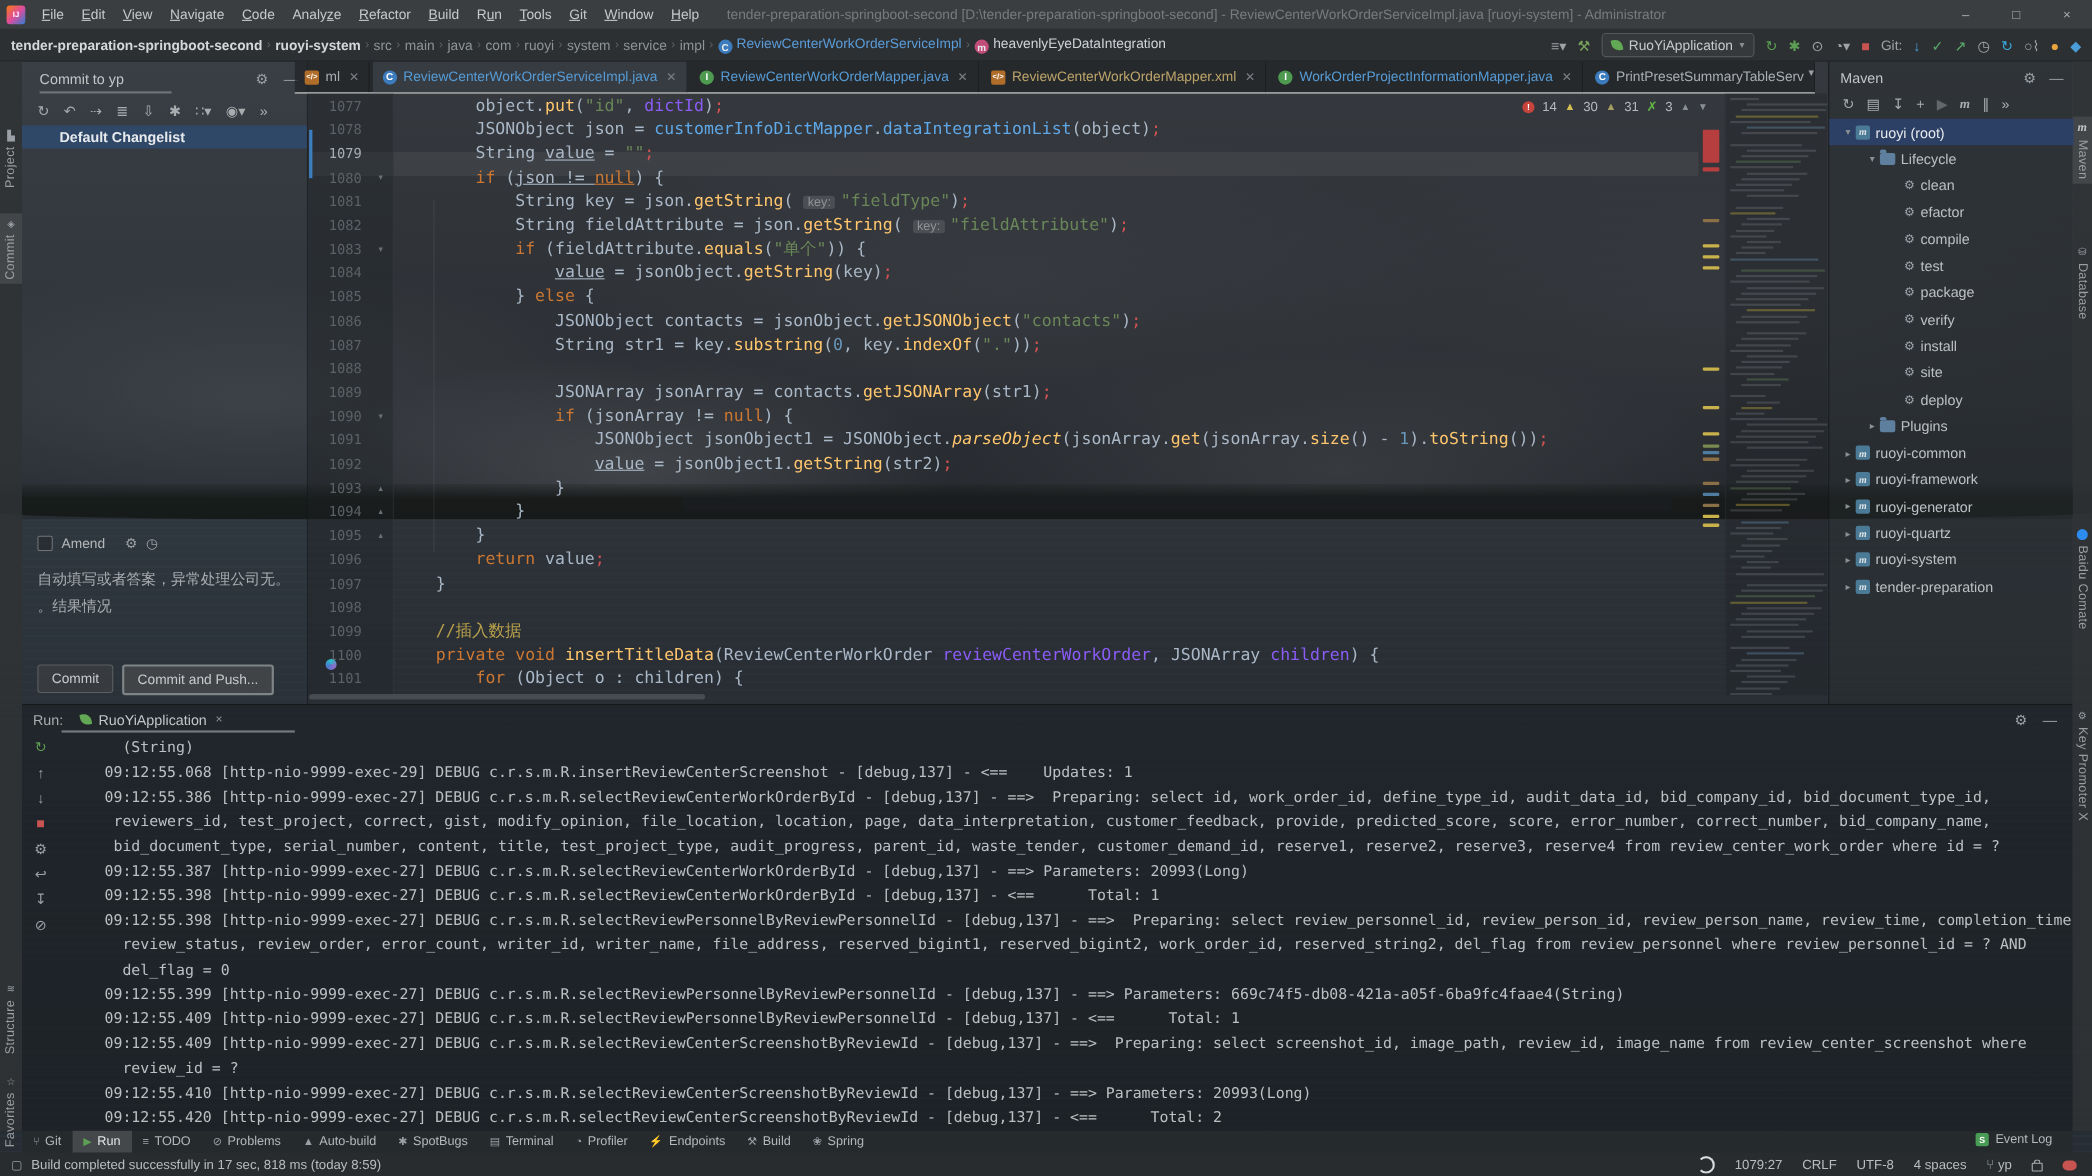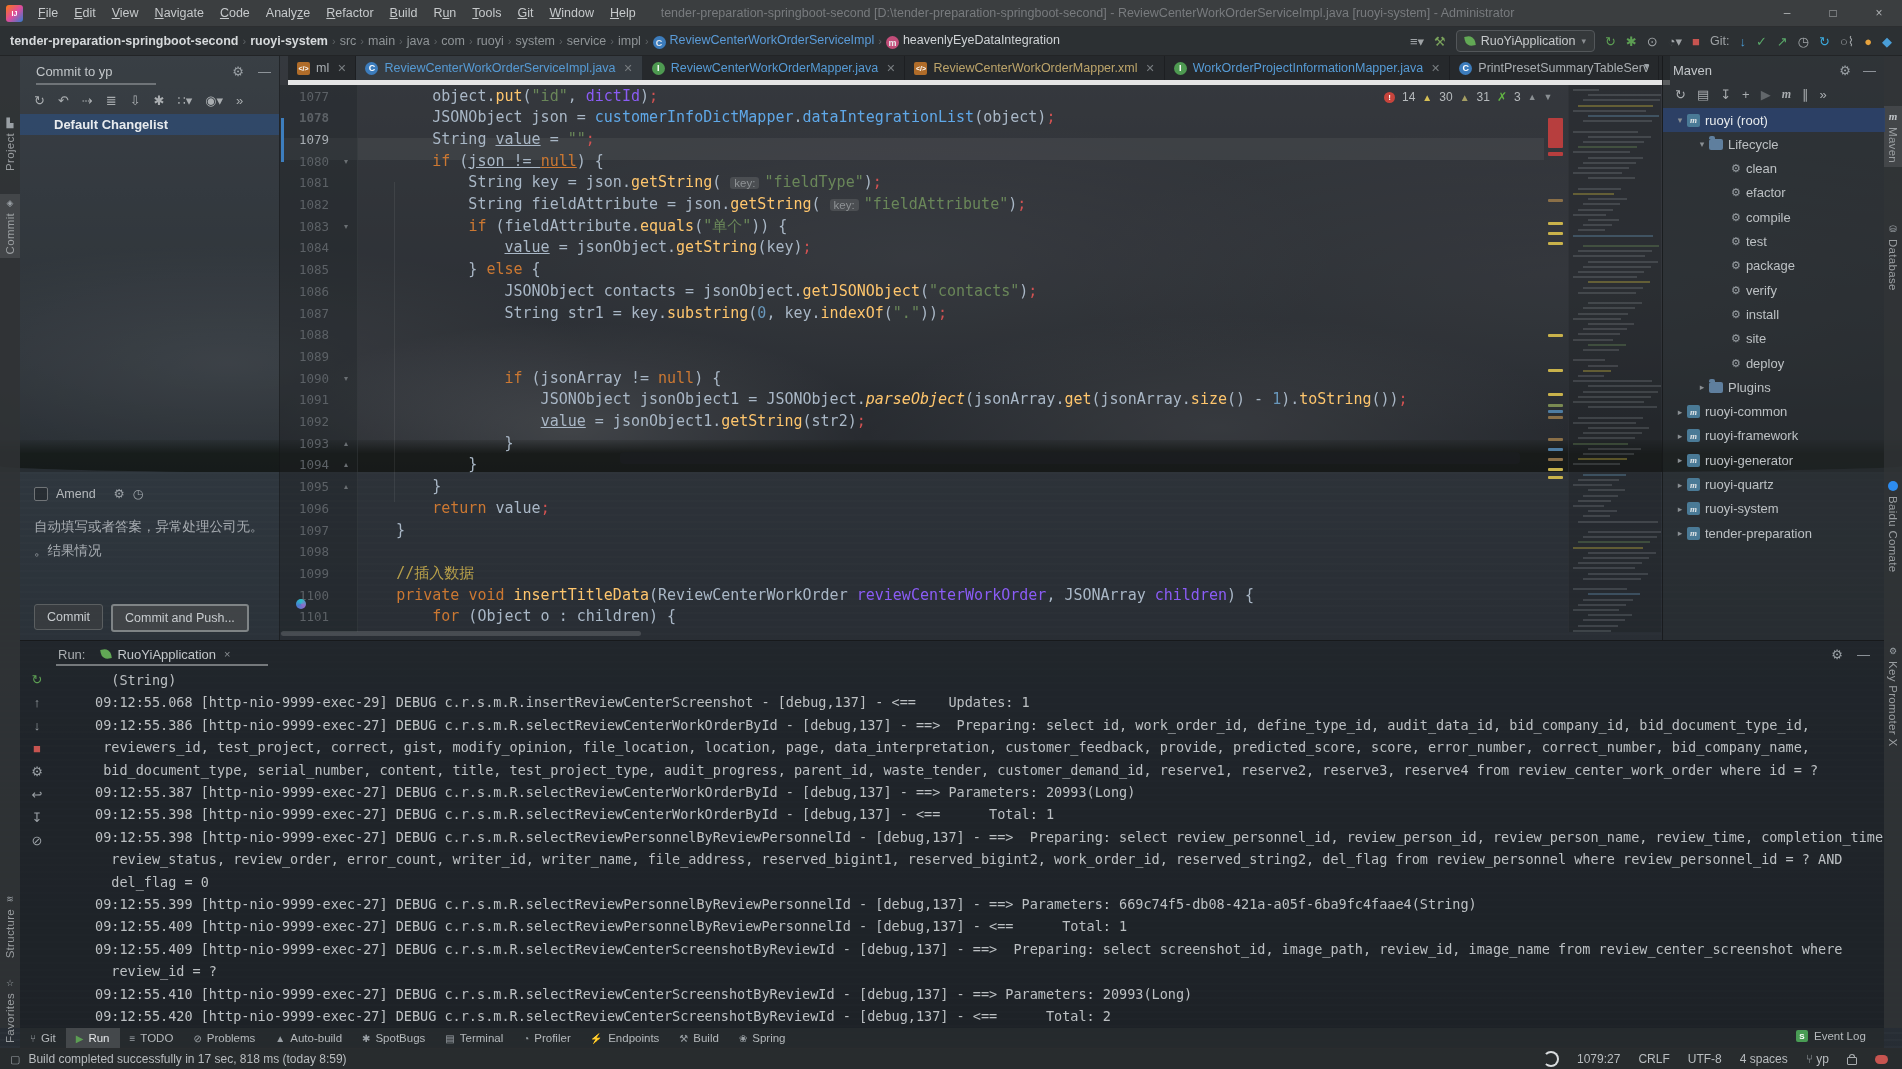--- a/index.html
+++ b/index.html
@@ -21,23 +21,23 @@
   #bridge{position:absolute;left:620px;top:452px;width:900px;height:12px;background:#14171a;opacity:.85;border-radius:4px;}
   #water{position:absolute;left:0;top:472px;width:100%;height:597px;
       background:repeating-linear-gradient(rgba(255,255,255,.02) 0 2px, transparent 2px 7px),
                  linear-gradient(#3b444e, #2e353e 45%, #262c33);}
   
   .titlebar{left:0;top:0;width:1902px;height:27px;background:#3b3e40;display:flex;align-items:center;border-bottom:1px solid #2c2e30;box-sizing:border-box;}
   .navbar{left:0;top:27px;width:1902px;height:29px;background:rgba(40,43,46,.88);display:flex;align-items:center;border-bottom:1px solid #222426;box-sizing:border-box;}
   .stripe{background:rgba(47,50,52,.92);}
   .panel-commit{left:20px;top:56px;width:260px;height:584px;background:rgba(34,39,44,.45);border-right:1px solid rgba(20,22,24,.6);box-sizing:border-box;}
   .editor{left:280px;top:56px;width:1382px;height:584px;background:rgba(32,35,38,.52);}
-  .tabstrip{left:288px;top:56px;width:1382px;height:29px;background:rgba(33,36,39,.75);border-bottom:5px solid #e5e5e5;box-sizing:border-box;display:flex;align-items:stretch;overflow:hidden;}
+  .tabstrip{left:268px;top:56px;width:1382px;height:29px;background:rgba(33,36,39,.75);border-bottom:1px solid #e5e5e5;box-sizing:border-box;display:flex;align-items:stretch;overflow:hidden;justify-content:space-between;}
   .panel-maven{left:1662px;top:56px;width:222px;height:584px;background:rgba(36,40,43,.72);border-left:1px solid rgba(18,20,22,.7);box-sizing:border-box;}
-  .runpanel{left:20px;top:640px;width:1864px;height:388px;background:rgba(27,31,35,.72);border-top:1px solid #17191b;box-sizing:border-box;padding-left:28px;}
+  .runpanel{left:20px;top:640px;width:1864px;height:388px;background:rgba(27,31,35,.72);border-top:1px solid #17191b;box-sizing:border-box;}
   .bottombar{left:20px;top:1028px;width:1864px;height:20px;background:rgba(38,42,44,.9);display:flex;align-items:center;font-size:11.5px;color:#b5b9bc;}
   .statusbar{left:0;top:1048px;width:1902px;height:21px;background:rgba(40,44,46,.92);border-top:1px solid #2a2c2e;box-sizing:border-box;display:flex;align-items:center;font-size:12px;color:#b9bdc0;}
   
   .ij{width:17px;height:17px;margin:0 8px 0 6px;border-radius:3px;font:bold 7px "Liberation Sans",sans-serif;color:#fff;
       background:linear-gradient(135deg,#f97a12,#e04c9c 50%,#2e7dd1);display:flex;align-items:center;justify-content:center;}
   #menus{display:flex;gap:2px;}
   .menu{padding:2px 7px;color:#c6c9cb;font-size:12.5px;cursor:default;}
   .menu u{text-decoration:underline;}
   .wtitle{margin-left:18px;color:#787b7e;font-size:12.5px;white-space:nowrap;overflow:hidden;flex:1;}
   .winbtns{display:flex;gap:0;}
@@ -316,21 +316,21 @@
         <span class="x">✕</span>
       </div>
       <div class="tab">
         <span class="ficon" style="background:#3c7cbc;">C</span>
         <span class="t-plain">PrintPresetSummaryTableServ</span>
       </div>
     </div>
   <div class="abs" style="left:1644px;top:60px;color:#9aa0a5;font-size:10px;">▾</div>
   <div class="abs" id="gutter">
       <div class="lno" style="top: 3.5px;">1077</div>
-      <div class="lno" style="top: 25.2px; font-weight: bold;">1078</div>
+      <div class="lno" style="top: 25.2px;">1078</div>
       <div class="lno cur" style="top: 46.9px;">1079</div>
       <div class="lno" style="top: 68.6px;">1080</div>
       <div class="fold" style="top: 71.6px;">▾</div>
       <div class="lno" style="top: 90.3px;">1081</div>
       <div class="lno" style="top: 112px;">1082</div>
       <div class="lno" style="top: 133.7px;">1083</div>
       <div class="fold" style="top: 136.7px;">▾</div>
       <div class="lno" style="top: 155.4px;">1084</div>
       <div class="lno" style="top: 177.1px;">1085</div>
       <div class="lno" style="top: 198.8px;">1086</div>
@@ -361,20 +361,21 @@
       <div class="codeline" style="left: 80px; top: 22.2px;"><span class="p">        JSONObject json = </span><span class="f">customerInfoDictMapper</span><span class="p">.</span><span class="f">dataIntegrationList</span><span class="p">(object)</span><span class="e">;</span></div>
       <div class="codeline" style="left: 80px; top: 43.9px;"><span class="p">        String </span><span class="u">value</span><span class="p"> = </span><span class="s">""</span><span class="e">;</span></div>
       <div class="codeline" style="left: 80px; top: 65.6px;"><span class="p">        </span><span class="k">if</span><span class="p"> (</span><span class="u">json != </span><span class="un">null</span><span class="p">) {</span></div>
       <div class="codeline" style="left: 80px; top: 87.3px;"><span class="p">            String key = json.</span><span class="m">getString</span><span class="p">( </span><span class="h">key:</span><span class="s">"fieldType"</span><span class="p">)</span><span class="e">;</span></div>
       <div class="codeline" style="left: 80px; top: 109px;"><span class="p">            String fieldAttribute = json.</span><span class="m">getString</span><span class="p">( </span><span class="h">key:</span><span class="s">"fieldAttribute"</span><span class="p">)</span><span class="e">;</span></div>
       <div class="codeline" style="left: 80px; top: 130.7px;"><span class="p">            </span><span class="k">if</span><span class="p"> (fieldAttribute.</span><span class="m">equals</span><span class="p">(</span><span class="s">"单个"</span><span class="p">)) {</span></div>
       <div class="codeline" style="left: 80px; top: 152.4px;"><span class="p">                </span><span class="u">value</span><span class="p"> = jsonObject.</span><span class="m">getString</span><span class="p">(key)</span><span class="e">;</span></div>
       <div class="codeline" style="left: 80px; top: 174.1px;"><span class="p">            } </span><span class="k">else</span><span class="p"> {</span></div>
       <div class="codeline" style="left: 80px; top: 195.8px;"><span class="p">                JSONObject contacts = jsonObject.</span><span class="m">getJSONObject</span><span class="p">(</span><span class="s">"contacts"</span><span class="p">)</span><span class="e">;</span></div>
       <div class="codeline" style="left: 80px; top: 217.5px;"><span class="p">                String str1 = key.</span><span class="m">substring</span><span class="p">(</span><span class="n">0</span><span class="p">, key.</span><span class="m">indexOf</span><span class="p">(</span><span class="s">"."</span><span class="p">))</span><span class="e">;</span></div>
+      <div class="codeline" style="left: 80px; top: 260.9px;"><span class="p">                JSONArray jsonArray = contacts.</span><span class="m">getJSONArray</span><span class="p">(str1)</span><span class="e">;</span></div>
       <div class="codeline" style="left: 80px; top: 282.6px;"><span class="p">                </span><span class="k">if</span><span class="p"> (jsonArray != </span><span class="k">null</span><span class="p">) {</span></div>
       <div class="codeline" style="left: 80px; top: 304.3px;"><span class="p">                    JSONObject jsonObject1 = JSONObject.</span><span class="mi">parseObject</span><span class="p">(jsonArray.</span><span class="m">get</span><span class="p">(jsonArray.</span><span class="m">size</span><span class="p">() - </span><span class="n">1</span><span class="p">).</span><span class="m">toString</span><span class="p">())</span><span class="e">;</span></div>
       <div class="codeline" style="left: 80px; top: 326px;"><span class="p">                    </span><span class="u">value</span><span class="p"> = jsonObject1.</span><span class="m">getString</span><span class="p">(str2)</span><span class="e">;</span></div>
       <div class="codeline" style="left: 80px; top: 347.7px;"><span class="p">                }</span></div>
       <div class="codeline" style="left: 80px; top: 369.4px;"><span class="p">            }</span></div>
       <div class="codeline" style="left: 80px; top: 391.1px;"><span class="p">        }</span></div>
       <div class="codeline" style="left: 80px; top: 412.8px;"><span class="p">        </span><span class="k">return</span><span class="p"> value</span><span class="e">;</span></div>
       <div class="codeline" style="left: 80px; top: 434.5px;"><span class="p">    }</span></div>
       <div class="codeline" style="left: 80px; top: 456.2px;"></div>
       <div class="codeline" style="left: 80px; top: 477.9px;"><span class="p">    </span><span class="c">//插入数据</span></div>

